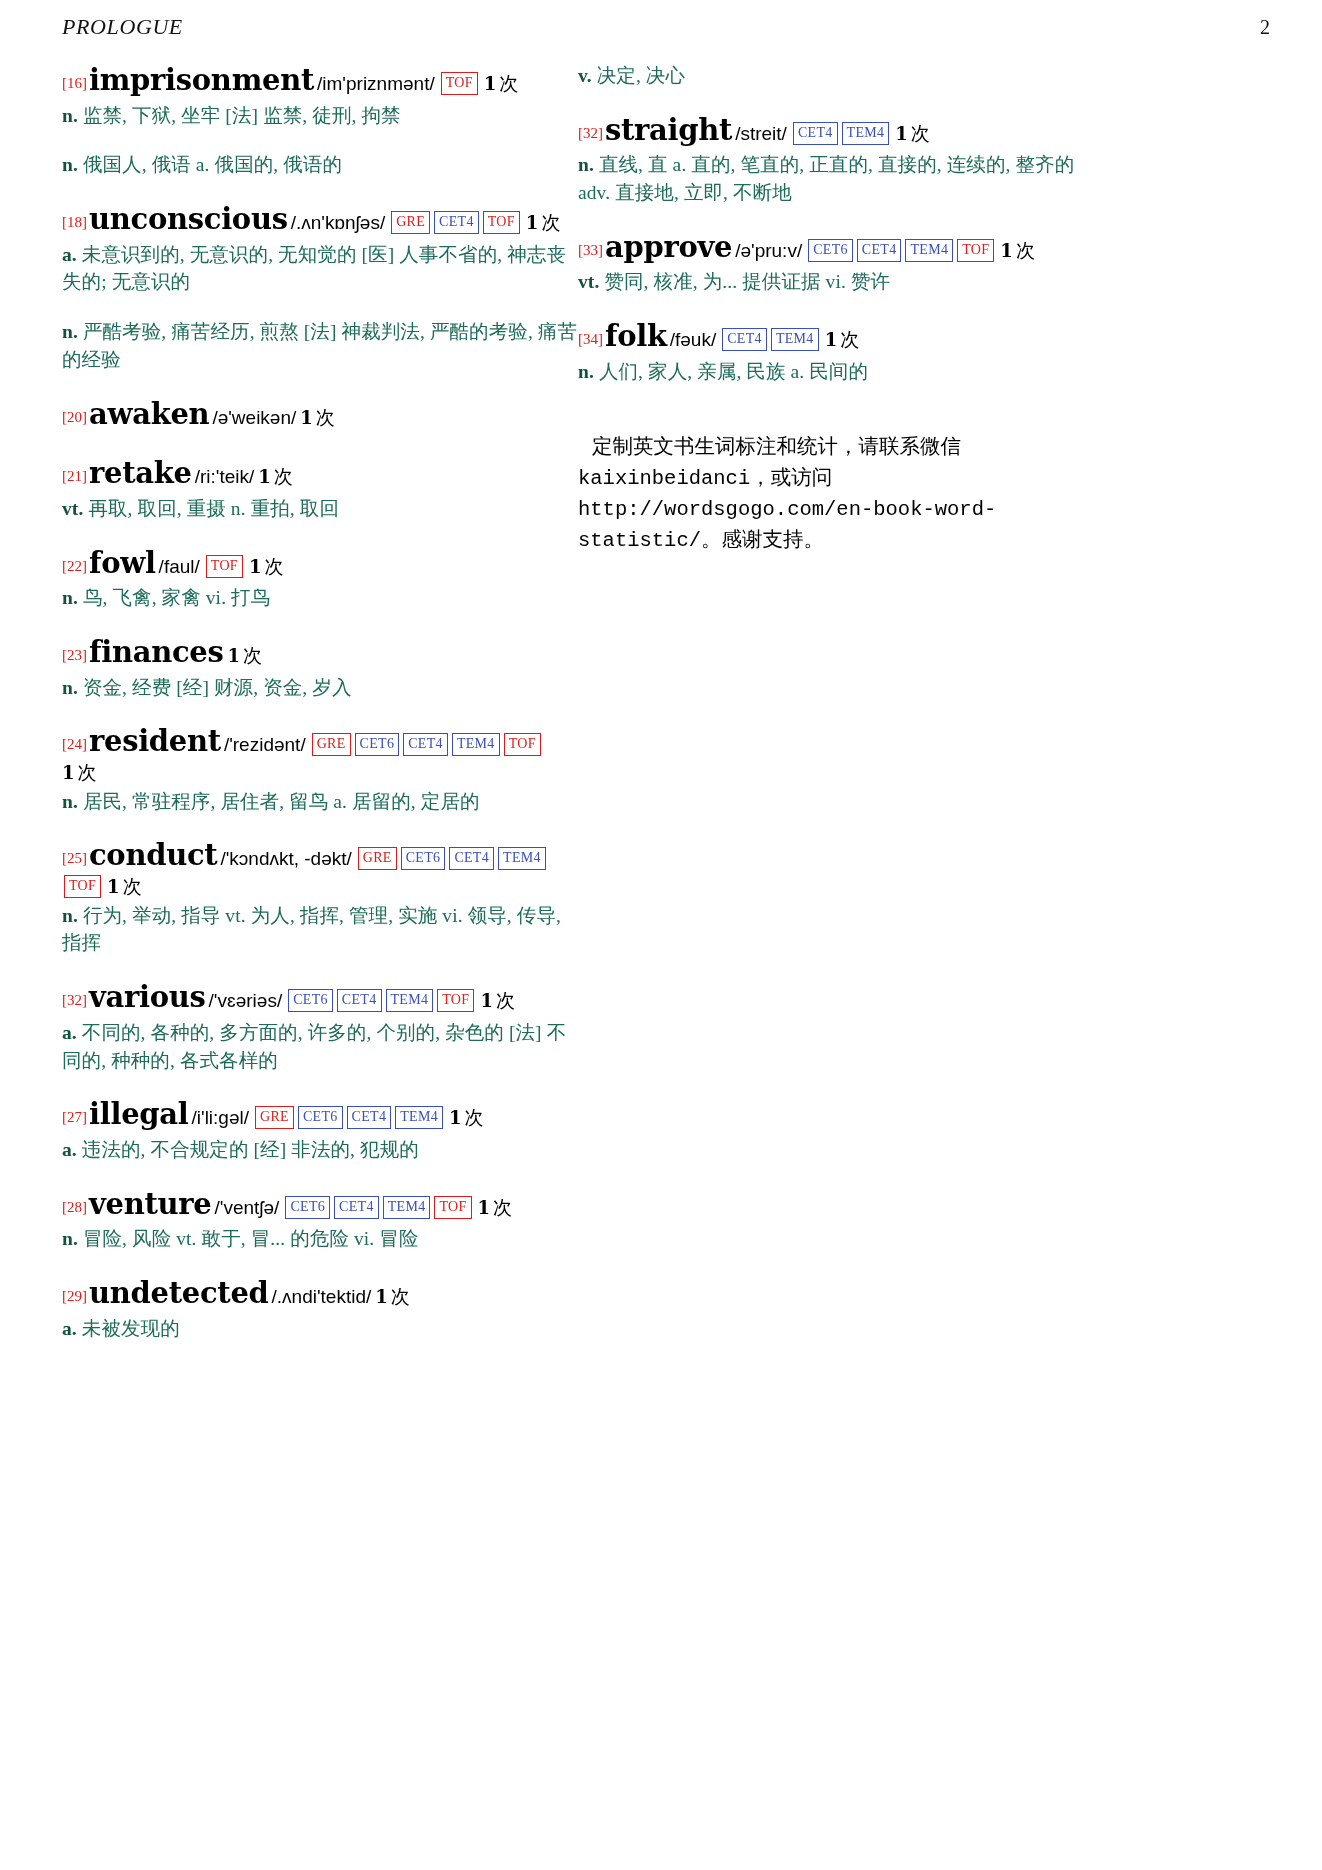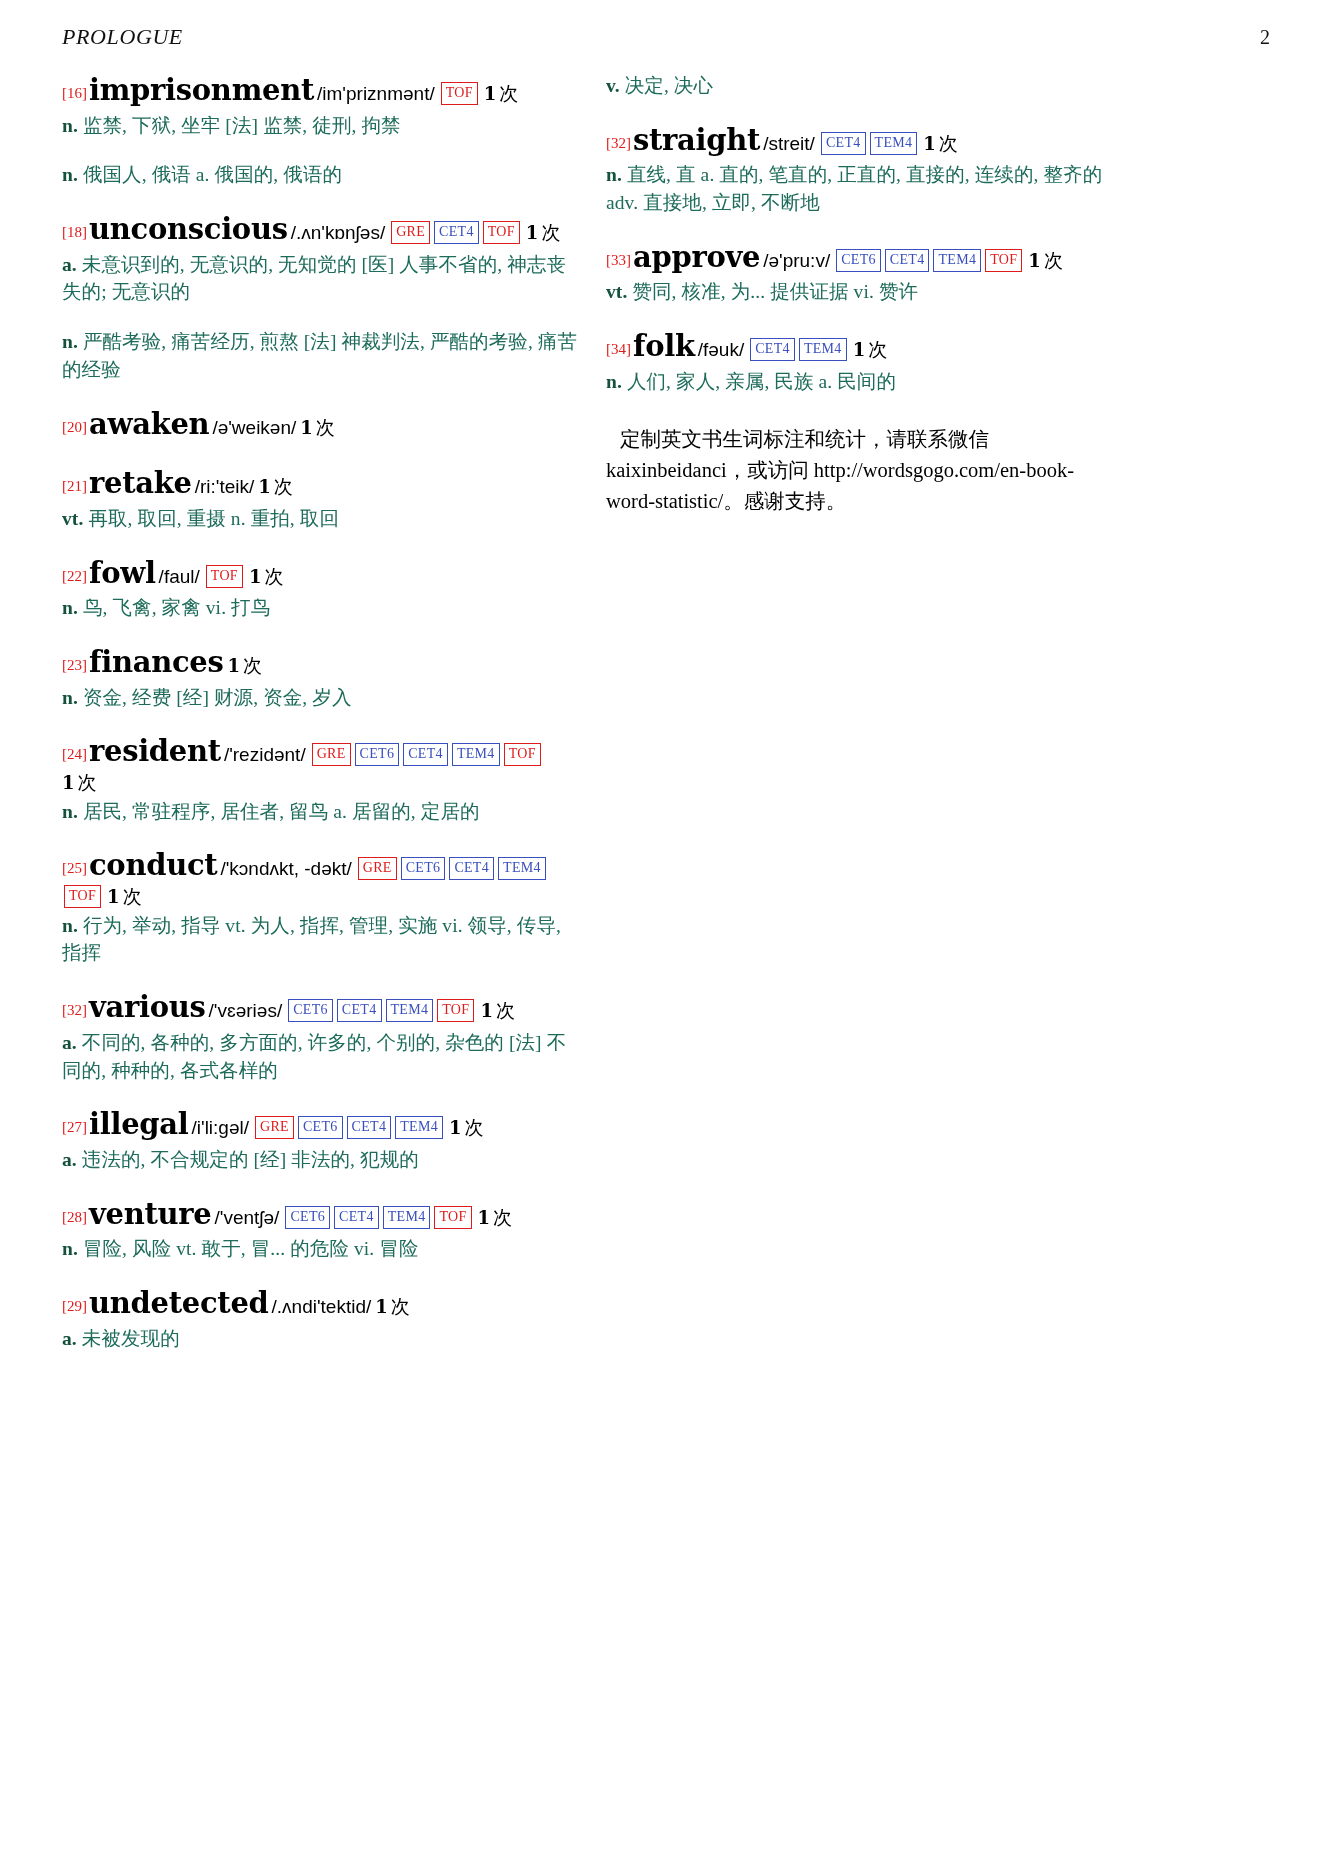--- a/index.html
+++ b/index.html
@@ -13,21 +13,21 @@
     font-family: "Liberation Serif", "DejaVu Serif", serif;
     color: #000000;
     position: relative;
     overflow: hidden;
   }
 
   .page {
     width: 1322px;
     height: 1438px;
     box-sizing: border-box;
-    padding: 24px 52px 0 62px;
+    padding: 14px 52px 0 62px;
     position: relative;
   }
 
   
   .running-head {
     display: flex;
     align-items: baseline;
     justify-content: space-between;
     height: 34px;
     margin-bottom: 14px;
@@ -41,21 +41,20 @@
   }
   .running-head .rh-page {
     font-size: 20px;
     color: #111;
   }
 
   
   .columns {
     display: flex;
     align-items: flex-start;
-    gap: 28px;
   }
   .col {
     width: 516px;
     flex: 0 0 516px;
   }
 
   
   .entry {
     margin-bottom: 22px;
   }
@@ -126,25 +125,25 @@
     color: #1d6b5a;
     letter-spacing: 0.1px;
   }
   .defn .pos {
     font-weight: bold;
     color: #14523f;
   }
 
   
   .promo {
-    font-family: Liberation Serif, serif;
+    font-family: Liberation Mono, monospace;
     font-size: 20.5px;
     line-height: 1.52;
     color: #000;
-    margin-top: 28px;
+    margin-top: 46px;
     text-indent: 14px;
   }
 </style>
 </head>
 <body>
 
 <div class="page">
 
   <div class="running-head">
     <div class="rh-title">PROLOGUE</div>

